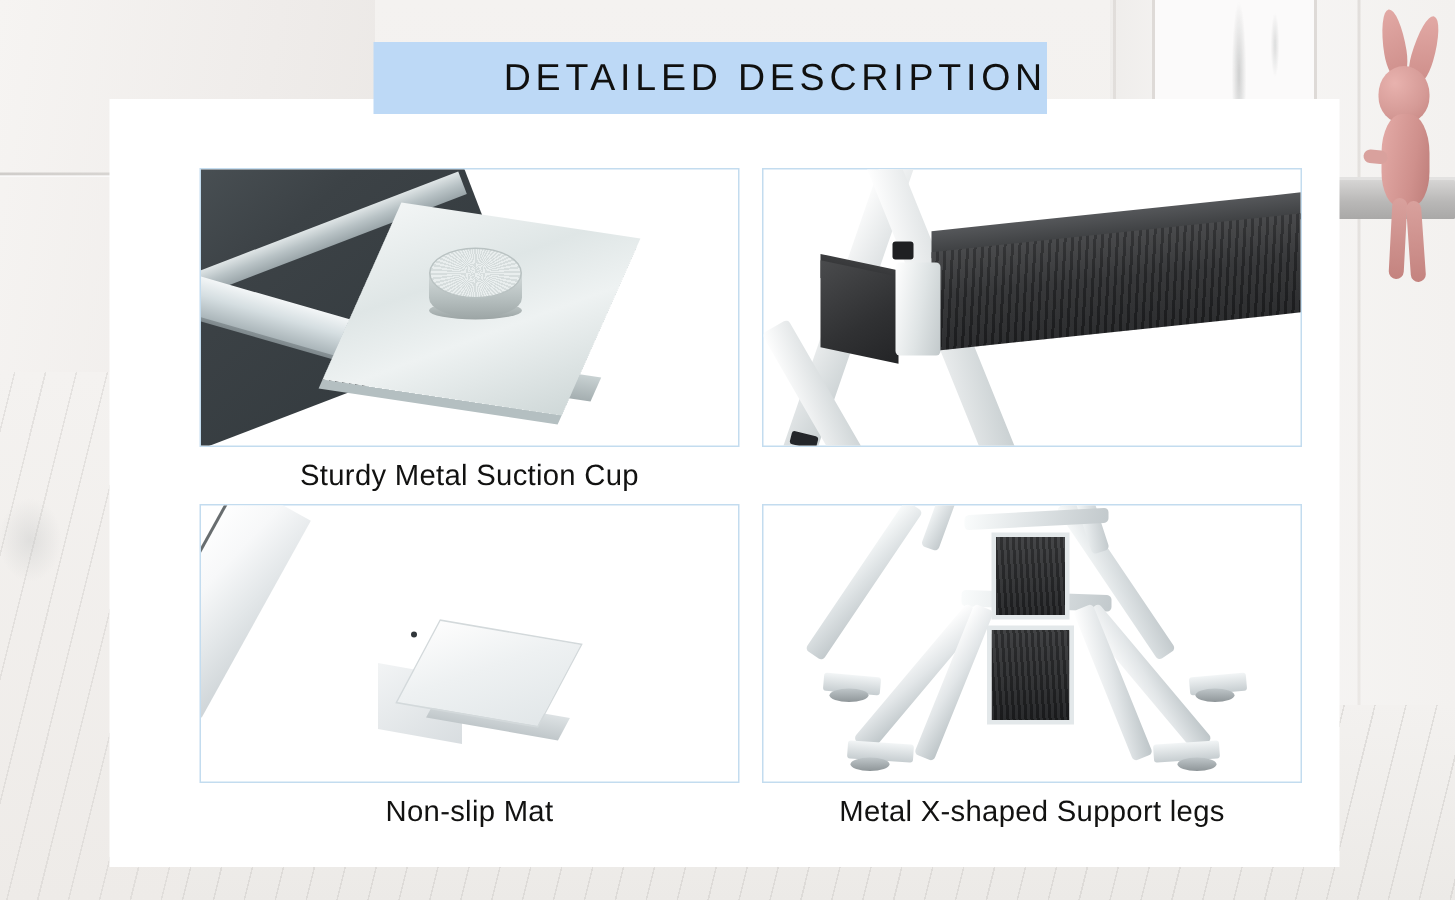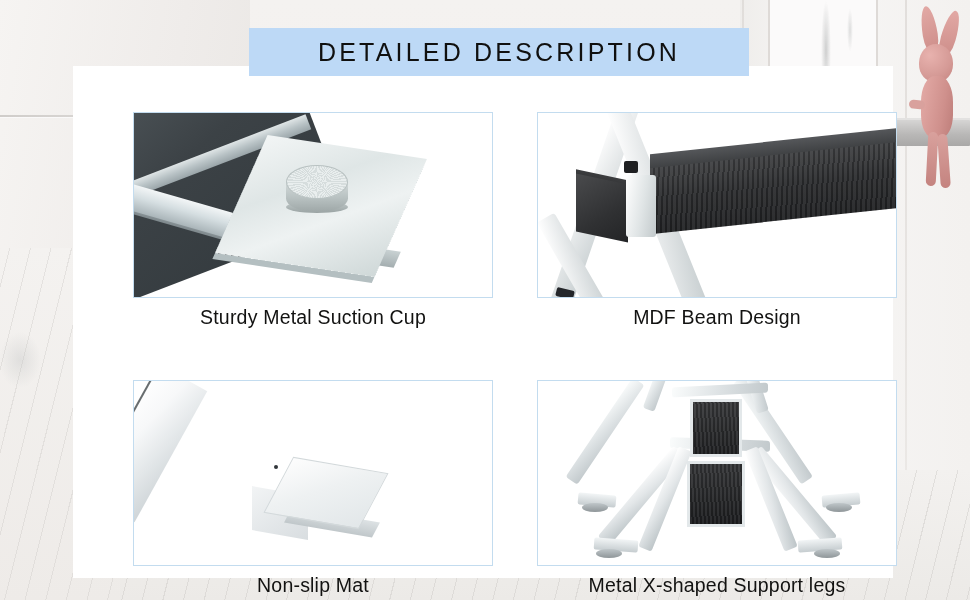--- a/index.html
+++ b/index.html
@@ -62,28 +62,28 @@
   .floor-left{position:absolute;left:0;top:248px;width:120px;height:352px;
     background:repeating-linear-gradient(104deg,rgba(255,255,255,0) 0 9px,rgba(205,202,199,.40) 9px 10px,rgba(255,255,255,0) 10px 20px),
       linear-gradient(180deg,#f4f2f0,#eeebe8);}
   .floor-marble{position:absolute;left:0;top:300px;width:60px;height:120px;
     background:radial-gradient(ellipse 30px 40px at 20px 60px,rgba(190,192,192,.35),transparent 70%);}
 
   
   .panel{position:absolute;left:73px;top:66px;width:820px;height:512px;background:#ffffff;}
 
   
-  .banner{position:absolute;left:249px;top:28px;width:500px;height:48px;
-    background:#bdd9f6;display:flex;align-items:center;justify-content:center;}
+  .banner{position:absolute;left:249px;top:28px;width:449px;height:48px;
+    background:#bdd9f6;display:flex;align-items:center;justify-content:flex-end;}
   .banner-text{font-size:25px;letter-spacing:3.2px;color:#10100f;white-space:nowrap;}
 
   
   .grid{position:absolute;left:133px;top:112px;width:735px;height:440px;
     display:grid;grid-template-columns:360px 360px;grid-template-rows:224px 224px;
-    column-gap:15px;row-gap:0px;gap:44px;}
+    column-gap:15px;row-gap:0px;}
   .cell{position:relative;}
   .photo{position:relative;width:360px;height:186px;background:#ffffff;
     border:1px solid #c3dcef;box-sizing:border-box;overflow:hidden;}
   .cap{width:360px;height:38px;display:flex;align-items:center;justify-content:center;
     font-size:19.5px;color:#121211;letter-spacing:.2px;}
 
   
   .c1-slab{position:absolute;left:-40px;top:-34px;width:230px;height:185px;
     background:linear-gradient(160deg,#4e5559 0%,#3c4246 40%,#333a3e 100%);
     transform:rotate(-21deg);}
@@ -229,21 +229,20 @@
         <div class="c2-leg b"></div>
         <div class="c2-leg c"></div>
         <div class="c2-beam-top"></div>
         <div class="c2-beam"></div>
         <div class="c2-capside"></div>
         <div class="c2-capface"></div>
         <div class="c2-nub"></div>
         <div class="c2-collar"></div>
         <div class="c2-footnub"></div>
       </div>
-      <div class="cap">MDF Beam Design</div>
     </div>
 
     <div class="cell">
       <div class="photo">
         <div class="c4-leg"></div>
         <div class="c4-legline"></div>
         <div class="c4-knee"></div>
         <div class="c4-padside"></div>
         <div class="c4-padtop"></div>
         <div class="c4-dot"></div>

